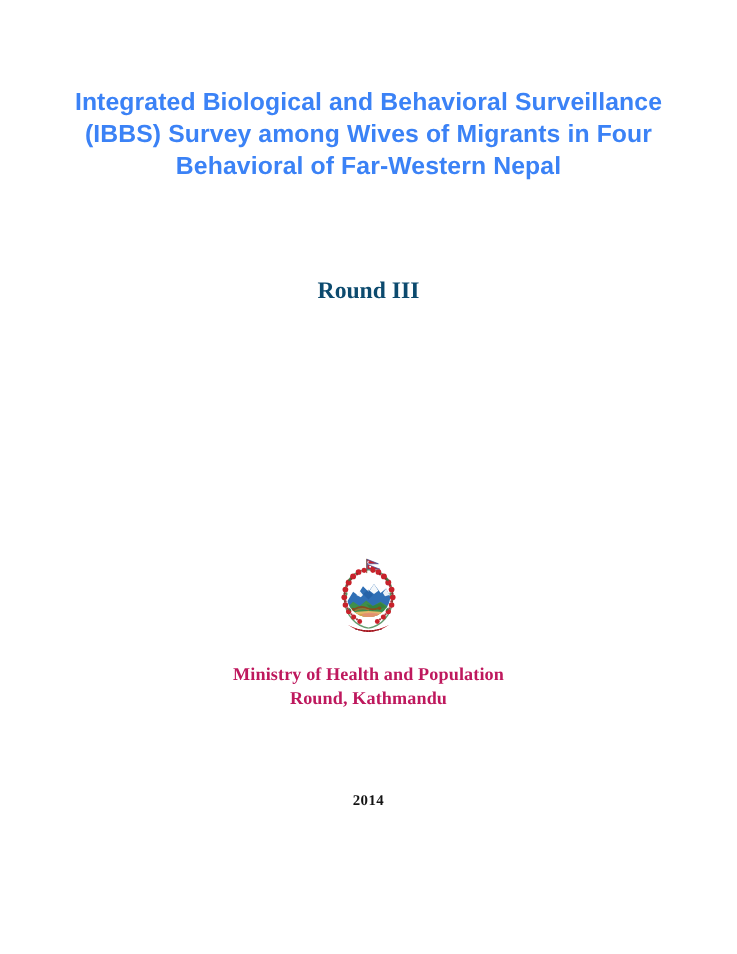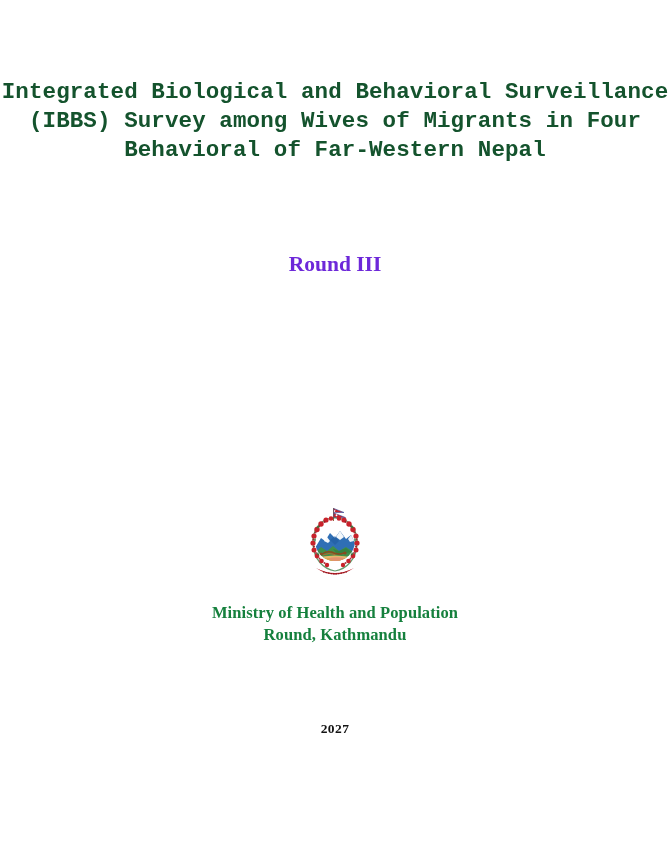--- a/index.html
+++ b/index.html
@@ -25,43 +25,43 @@
   
   .title-block {
     position: absolute;
     left: 0;
     top: 78px;
     width: 670px;
     text-align: center;
   }
   .title-line {
     display: block;
-    font-family: Liberation Mono, monospace;
+    font-family: Liberation Sans, sans-serif;
     font-weight: bold;
     font-size: 22.5px;
     line-height: 29px;
     letter-spacing: 0.1px;
-    color: #14532d;
+    color: #3b82f6;
     white-space: nowrap;
   }
 
   
   .round-block {
     position: absolute;
     left: 0;
     top: 250px;
     width: 670px;
     text-align: center;
   }
   .round-text {
     font-family: "Liberation Serif", "DejaVu Serif", serif;
     font-weight: bold;
     font-size: 21.5px;
     line-height: 28px;
-    color: #6d28d9;
+    color: #0c4a6e;
   }
 
   
   .emblem-wrap {
     position: absolute;
     left: 0;
     top: 505px;
     width: 670px;
     text-align: center;
     line-height: 0;
@@ -80,21 +80,21 @@
     width: 670px;
     text-align: center;
   }
   .org-line {
     display: block;
     font-family: "Liberation Serif", "DejaVu Serif", serif;
     font-weight: bold;
     font-size: 16.5px;
     line-height: 21.5px;
     letter-spacing: 0.1px;
-    color: #15803d;
+    color: #be185d;
     white-space: nowrap;
   }
 
   
   .year-block {
     position: absolute;
     left: 0;
     top: 719px;
     width: 670px;
     text-align: center;
@@ -257,16 +257,16 @@
       </svg>
     </span>
   </div>
 
   <div class="org-block">
     <span class="org-line">Ministry of Health and Population</span>
     <span class="org-line">Round, Kathmandu</span>
   </div>
 
   <div class="year-block">
-    <span class="year-text">2027</span>
+    <span class="year-text">2014</span>
   </div>
 
 </div>
 
 </body></html>

